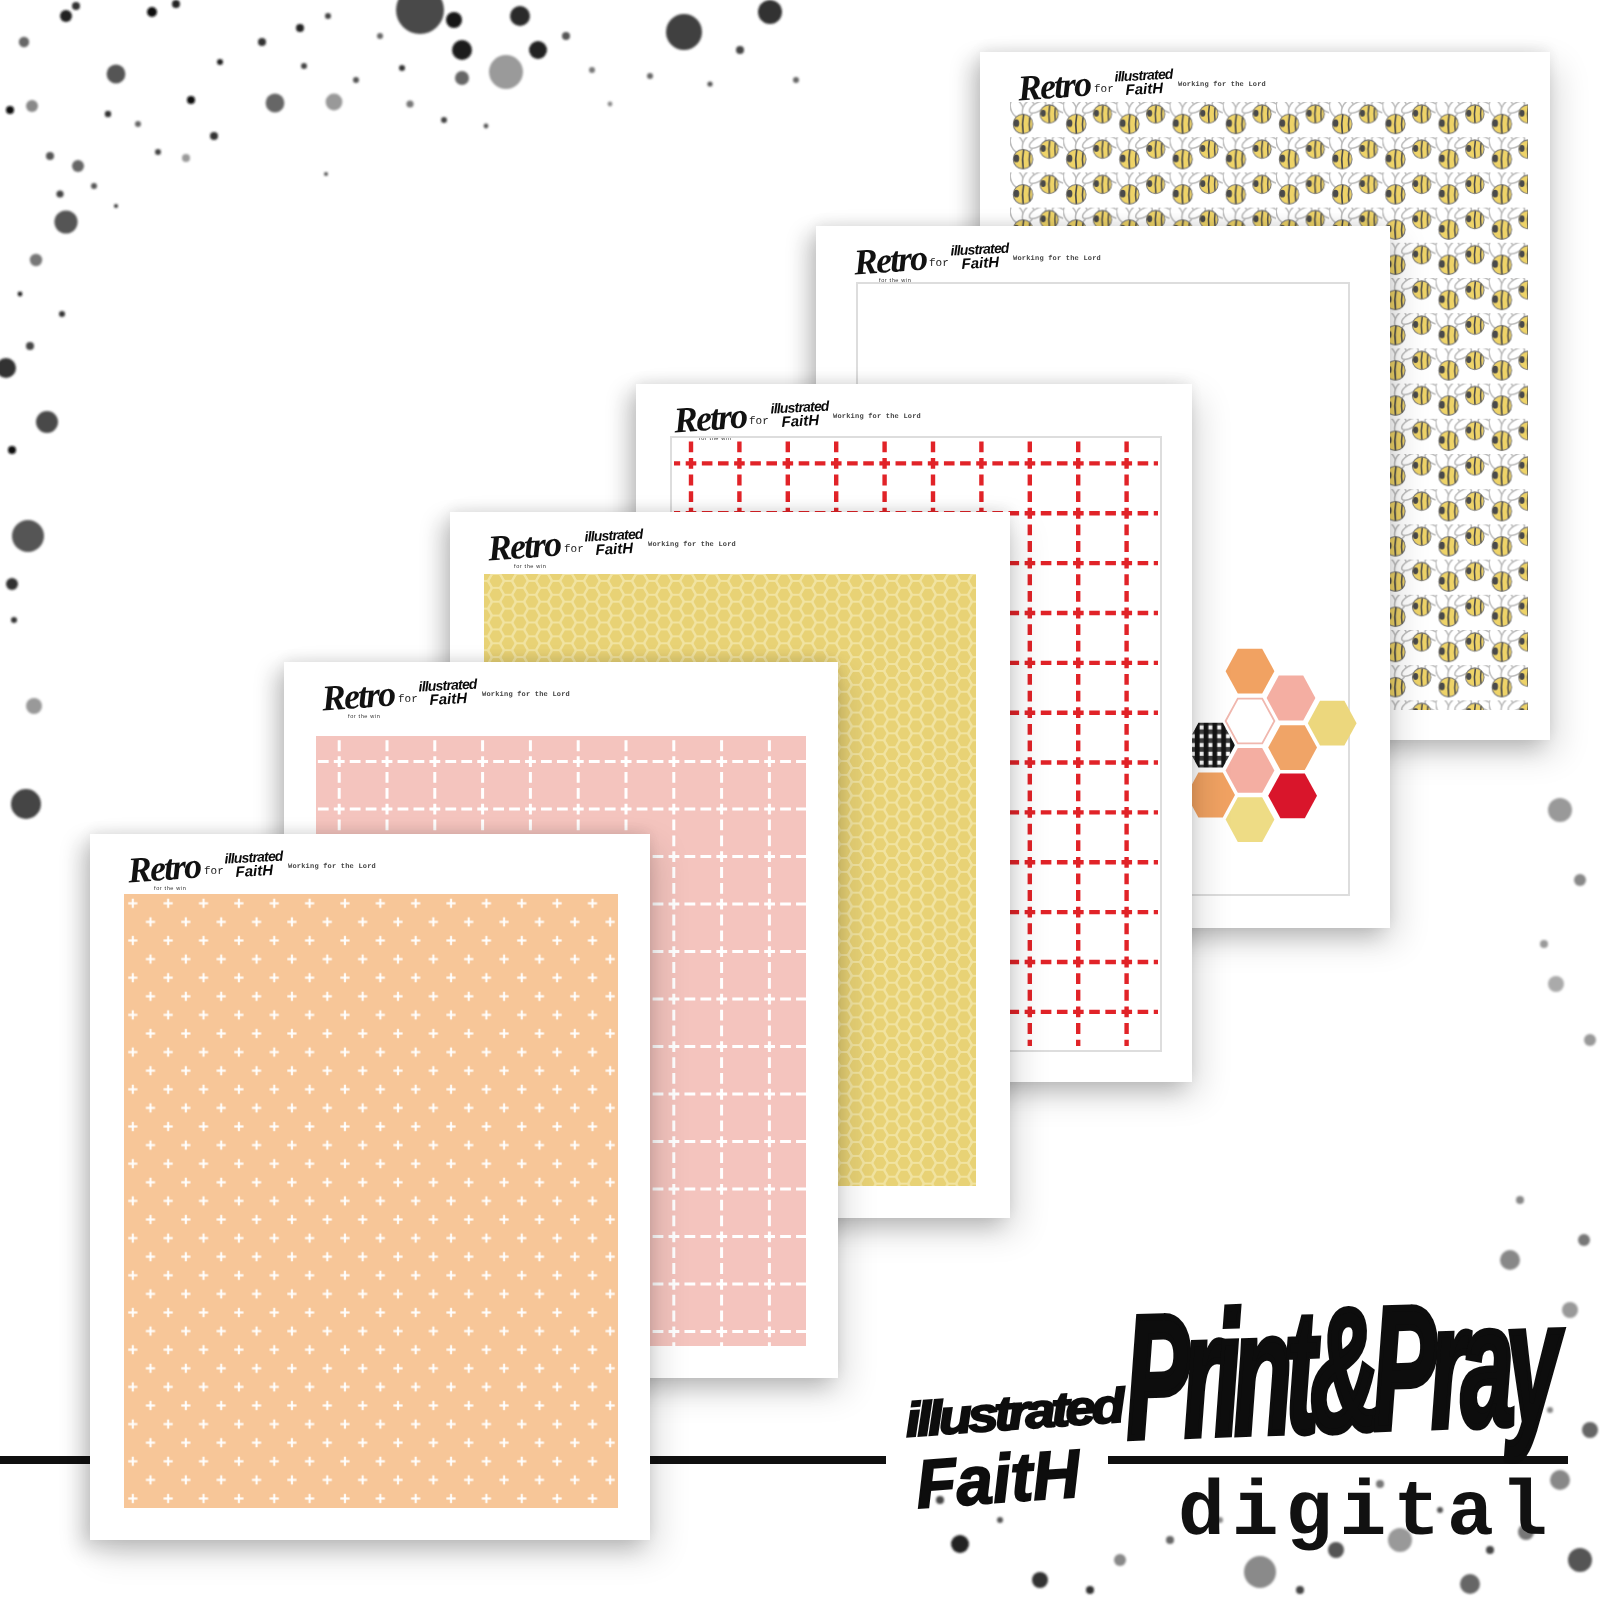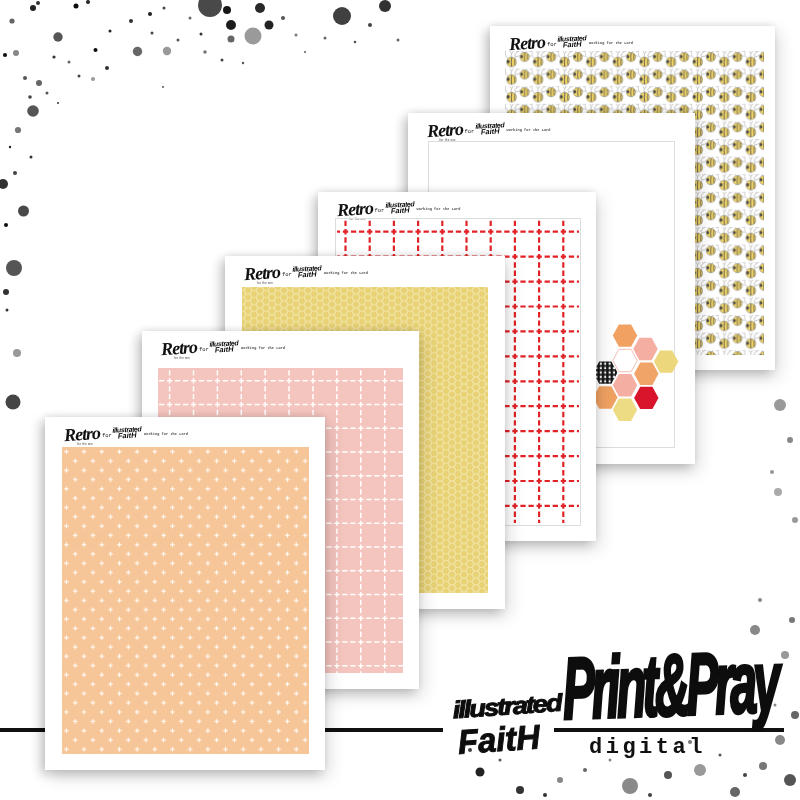--- a/index.html
+++ b/index.html
@@ -351,19 +351,19 @@
 <rect width="247.5" height="307" fill="url(#plus)"></rect>
 </svg>
 </div>
 
 <svg style="position:absolute;left:558px;top:636px" width="245" height="115">
 <g transform="rotate(-2 110 60)">
 <text transform="scale(1 1.32)" x="5" y="60" font-family="Liberation Sans" font-weight="bold" font-style="italic" font-size="66" letter-spacing="-5" textLength="214" lengthAdjust="spacingAndGlyphs" fill="#0d0d0d" stroke="#0d0d0d" stroke-width="2.6">Print&amp;Pray</text>
 </g>
 </svg>
 
-<div style="position:absolute;left:589px;top:735px;font-family:'Liberation Mono',monospace;font-size:22px;font-weight:bold;letter-spacing:3.5px;color:#111">digital</div>
+<div style="position:absolute;left:589px;top:735px;font-family:'Liberation Mono',monospace;font-size:39px;font-weight:bold;letter-spacing:3.5px;color:#111">digital</div>
 
 <svg style="position:absolute;left:448px;top:690px" width="130" height="78">
 <text x="5" y="28" font-family="Liberation Sans" font-weight="bold" font-style="italic" font-size="24" letter-spacing="-1.8" textLength="108" lengthAdjust="spacingAndGlyphs" fill="#0d0d0d" stroke="#0d0d0d" stroke-width="1" transform="rotate(-4 10 24)">illustrated</text>
 <text x="10" y="64" font-family="Liberation Sans" font-weight="bold" font-style="italic" font-size="34" letter-spacing="0" textLength="82" lengthAdjust="spacingAndGlyphs" fill="#0d0d0d" stroke="#0d0d0d" stroke-width="1" transform="rotate(-4 10 52)">FaitH</text>
 </svg>
 </div>
 
 </body></html>

